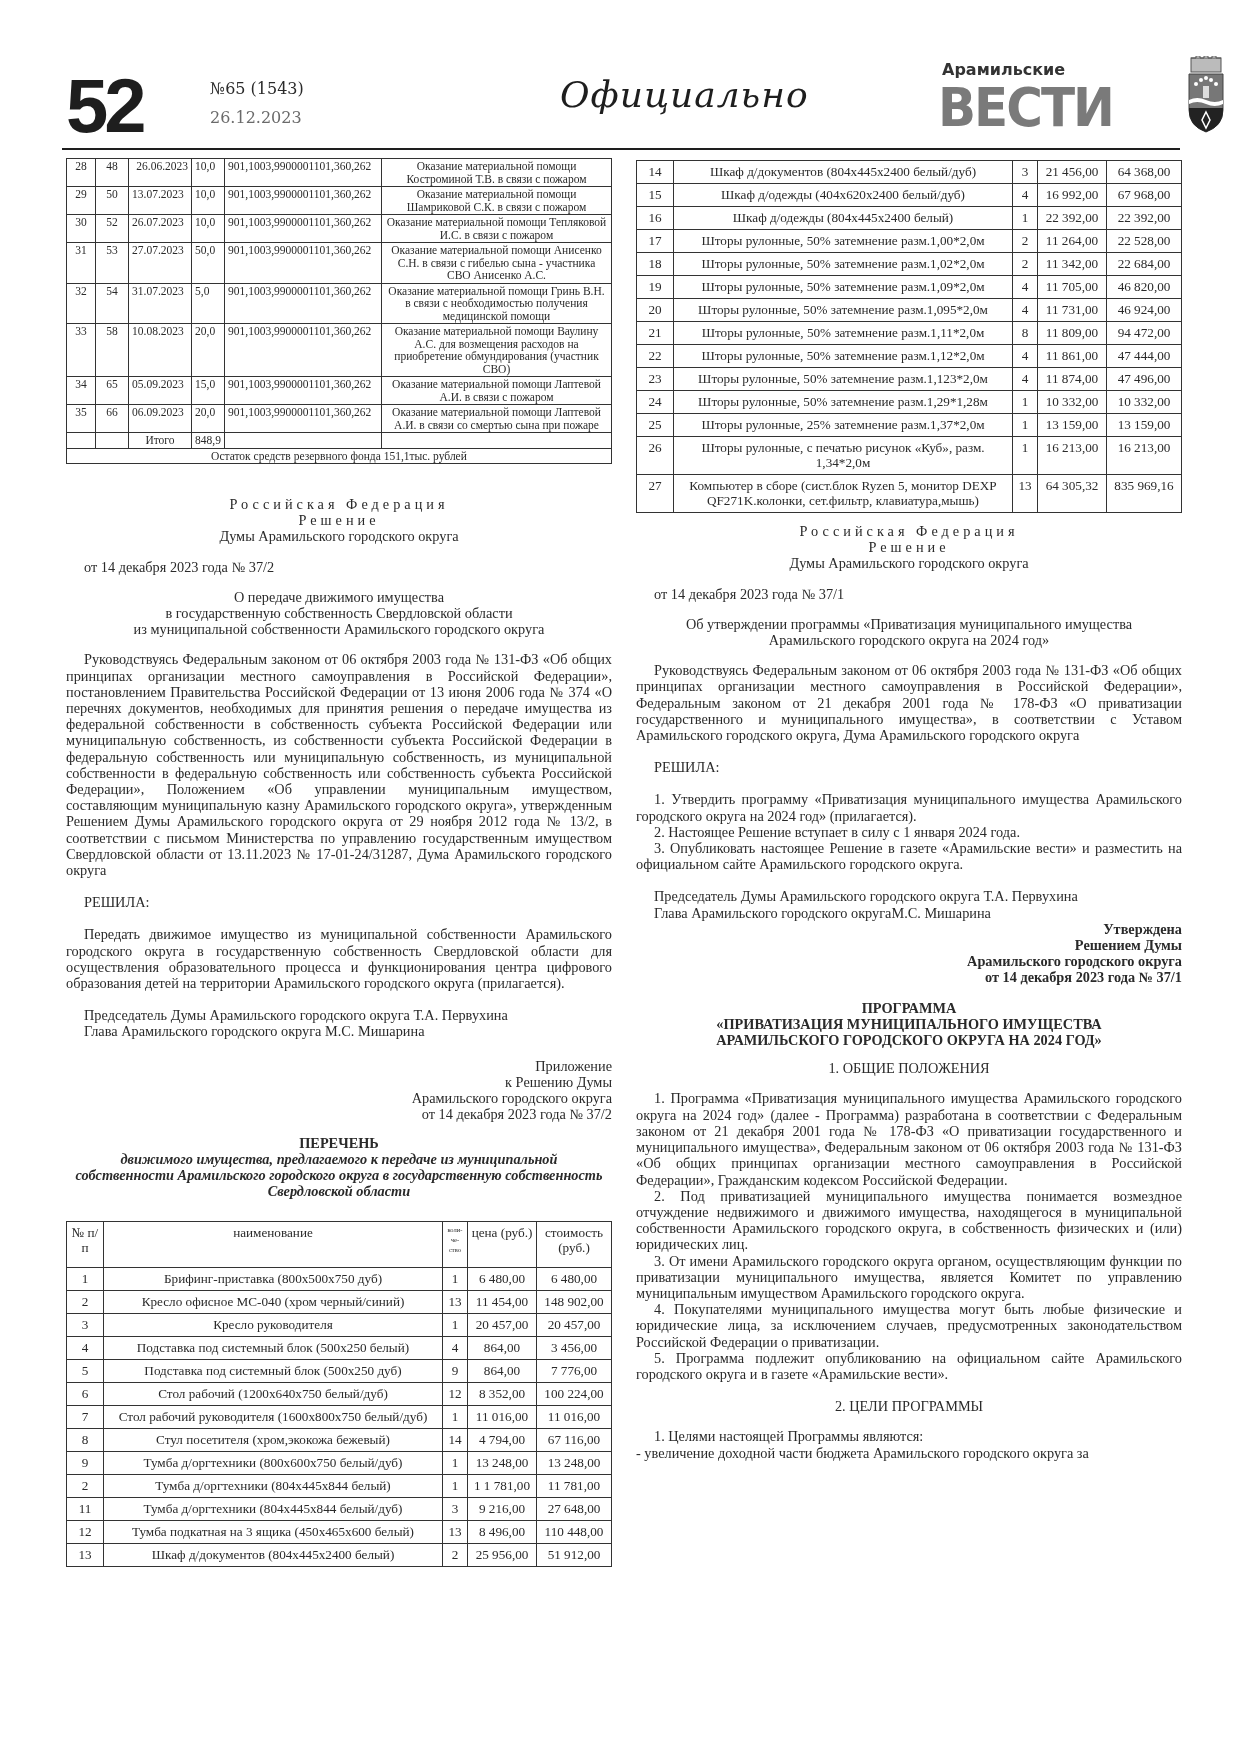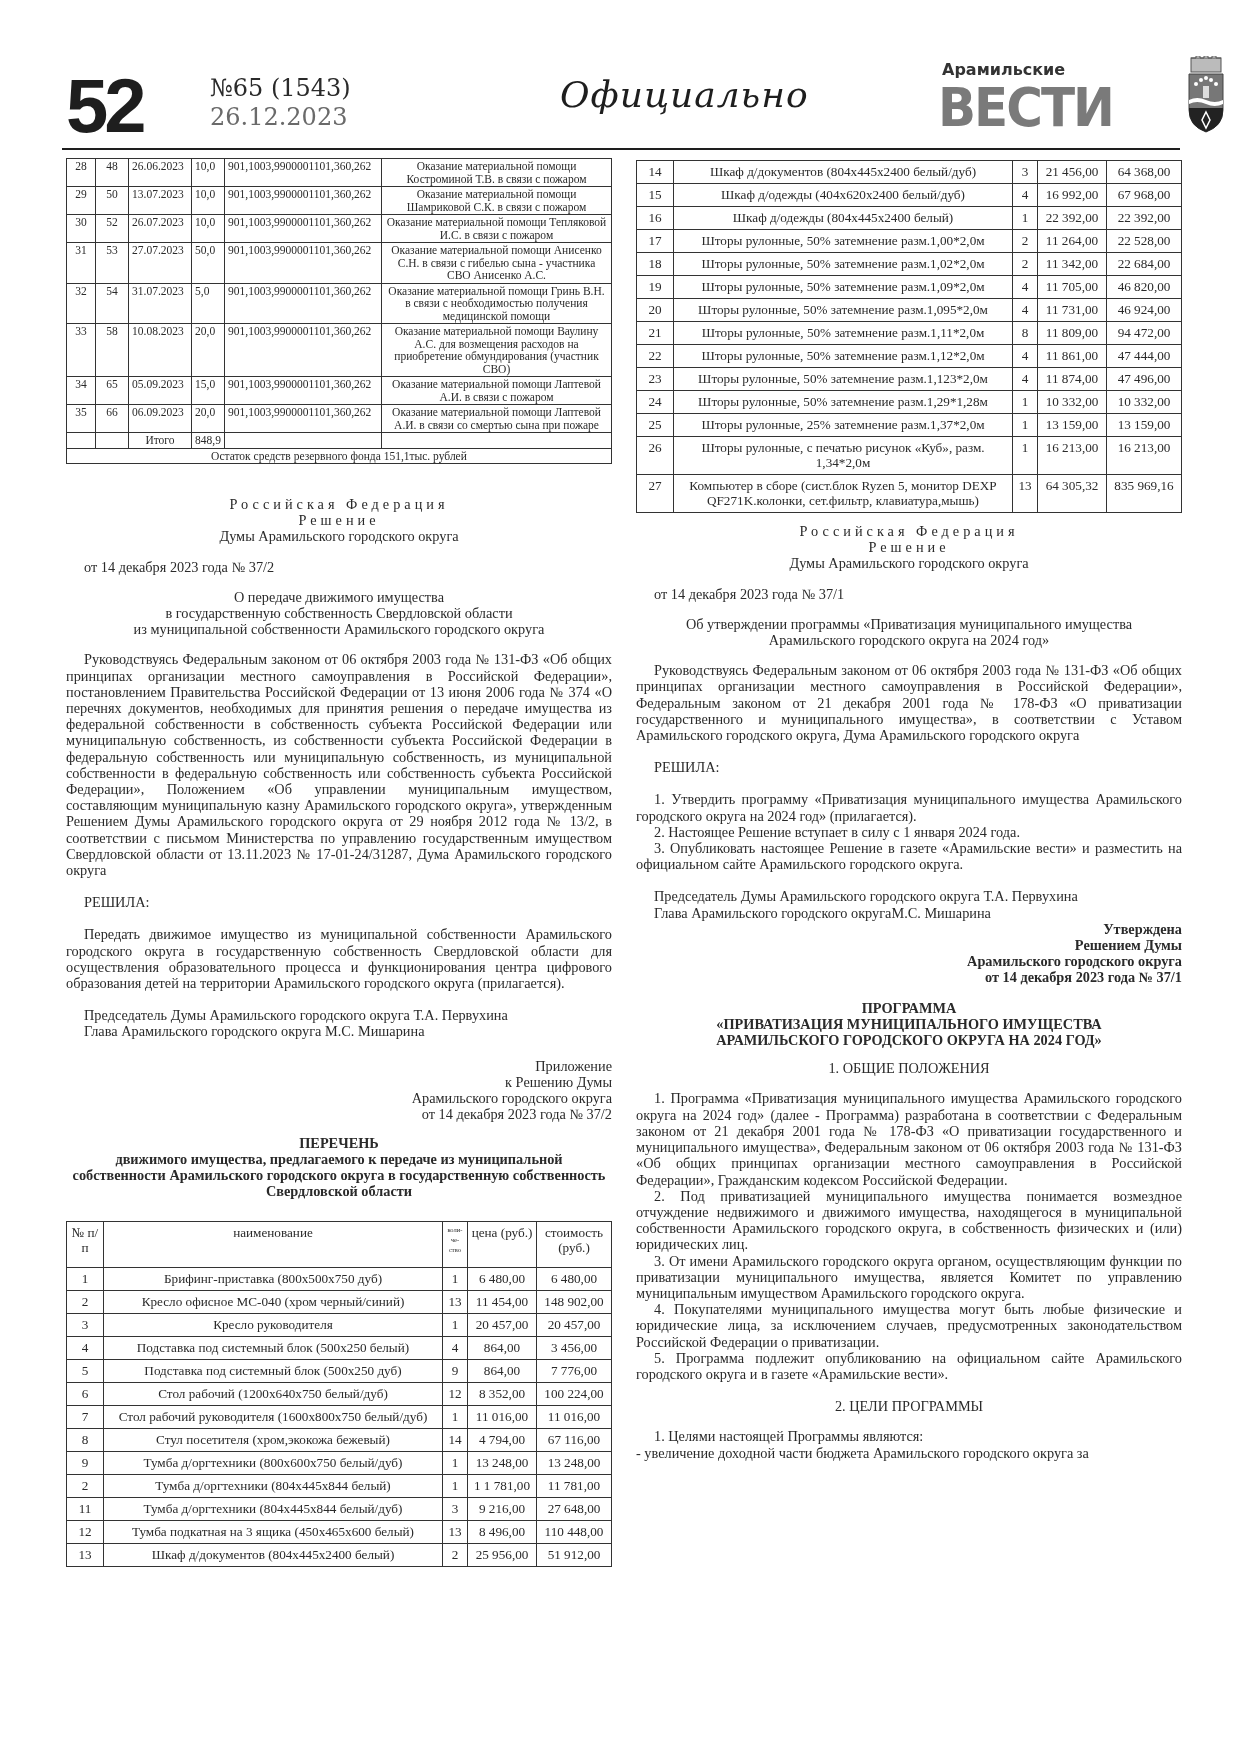--- a/index.html
+++ b/index.html
@@ -3,21 +3,21 @@
 <meta charset="utf-8">
 <style>
   html, body { margin: 0; padding: 0; background: #ffffff; }
   body { width: 1241px; height: 1754px; position: relative; overflow: hidden;
          font-family: "Liberation Serif", "DejaVu Serif", serif; color: #2a2a2a; }
 
   
   .masthead { position: absolute; left: 62px; top: 60px; width: 1118px; height: 92px; }
   .page-num { position: absolute; left: 4px; top: 8px; font-family: "Liberation Sans", "DejaVu Sans", sans-serif;
               font-weight: bold; font-size: 76px; letter-spacing: -4px; color: #1e1e1e; line-height: 1; }
-  .issue { position: absolute; left: 148px; top: 14px; font-family: "DejaVu Serif", serif; font-size: 24px; line-height: 29px; color: #2a2a2a; }
+  .issue { position: absolute; left: 148px; top: 14px; font-family: "DejaVu Serif", serif; font-size: 16px; line-height: 29px; color: #2a2a2a; }
   .issue .date { color: #6a6a6a; }
   .section-title { position: absolute; left: 498px; top: 14px; font-family: "DejaVu Serif", serif; font-style: italic;
                    font-size: 36px; color: #1e1e1e; letter-spacing: 1px; }
   .logo { position: absolute; left: 880px; top: 0px; width: 230px; height: 90px; }
   .logo .l1 { position: absolute; left: 0; top: 0; font-family: "DejaVu Sans", sans-serif; font-weight: bold; font-size: 16px; color: #333; }
   .logo .l2 { position: absolute; left: -4px; top: 18px; font-family: "DejaVu Sans", sans-serif; font-weight: bold; font-size: 50px;
               color: #7a7a7a; letter-spacing: -2px; transform: scaleY(1.05); transform-origin: top left; }
   .logo .coat { position: absolute; left: 243px; top: -4px; width: 42px; height: 80px; }
   .rule { position: absolute; left: 0; top: 88px; width: 1118px; height: 2px; background: #1e1e1e; }
 
@@ -79,21 +79,21 @@
   <div class="rule"></div>
 </div>
 
 <div class="col col-left" style="top:158px;">
 
   <table class="fund">
     <tbody id="fund-body">
         <tr>
           <td class="center" style="width: 22px;">28</td>
           <td class="center" style="width: 26px;">48</td>
-          <td style="width: 56px;">26.06.2023</td>
+          <td style="width: 56px; text-align: right;">26.06.2023</td>
           <td style="width: 26px;">10,0</td>
           <td style="width: 150px;">901,1003,9900001101,360,262</td>
           <td class="center">Оказание материальной помощи Костроминой Т.В. в связи с пожаром</td>
         </tr>
         <tr>
           <td class="center" style="width: 22px;">29</td>
           <td class="center" style="width: 26px;">50</td>
           <td style="width: 56px;">13.07.2023</td>
           <td style="width: 26px;">10,0</td>
           <td style="width: 150px;">901,1003,9900001101,360,262</td>
@@ -179,21 +179,21 @@
     <p class="indent" style="margin-top:16px;">Председатель Думы Арамильского городского округа Т.А. Первухина</p>
     <p class="indent">Глава Арамильского городского округа М.С. Мишарина</p>
 
     <div class="right" style="margin-top:18px;">
       <p>Приложение</p>
       <p>к Решению Думы</p>
       <p>Арамильского городского округа</p>
       <p>от 14 декабря 2023 года № 37/2</p>
     </div>
     <p class="center bold" style="margin-top:12px;">ПЕРЕЧЕНЬ</p>
-    <p class="center bold" style="padding:0 4px;">движимого имущества, предлагаемого к передаче из муниципальной собственности Арамильского городского округа в государственную собственность Свердловской области</p>
+    <p class="center bold" style="padding:0 4px;font-style:italic;">движимого имущества, предлагаемого к передаче из муниципальной собственности Арамильского городского округа в государственную собственность Свердловской области</p>
   </div>
 
   <table class="prop" style="margin-top:22px;">
     <tbody>
         <tr>
       <td class="num" style="height:38px;">№ п/п</td>
       <td class="center">наименование</td>
       <td class="qty th-small">коли-че-ство</td>
       <td class="price">цена (руб.)</td>
       <td class="cost">стоимость (руб.)</td>

